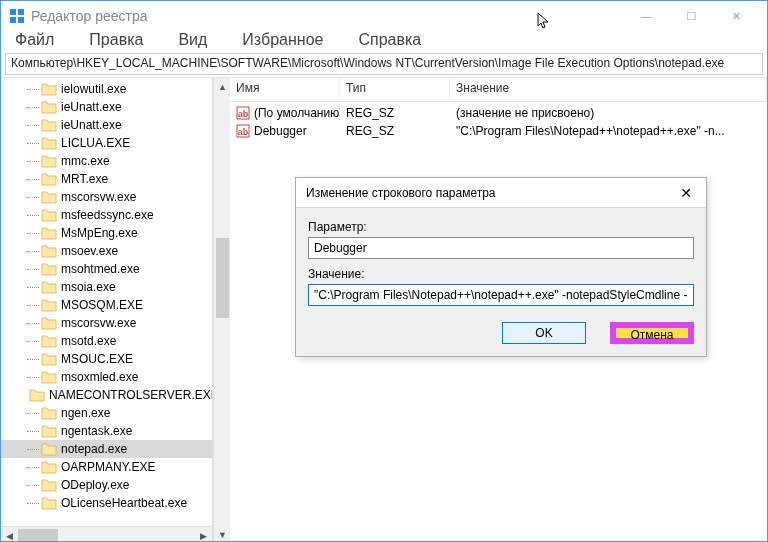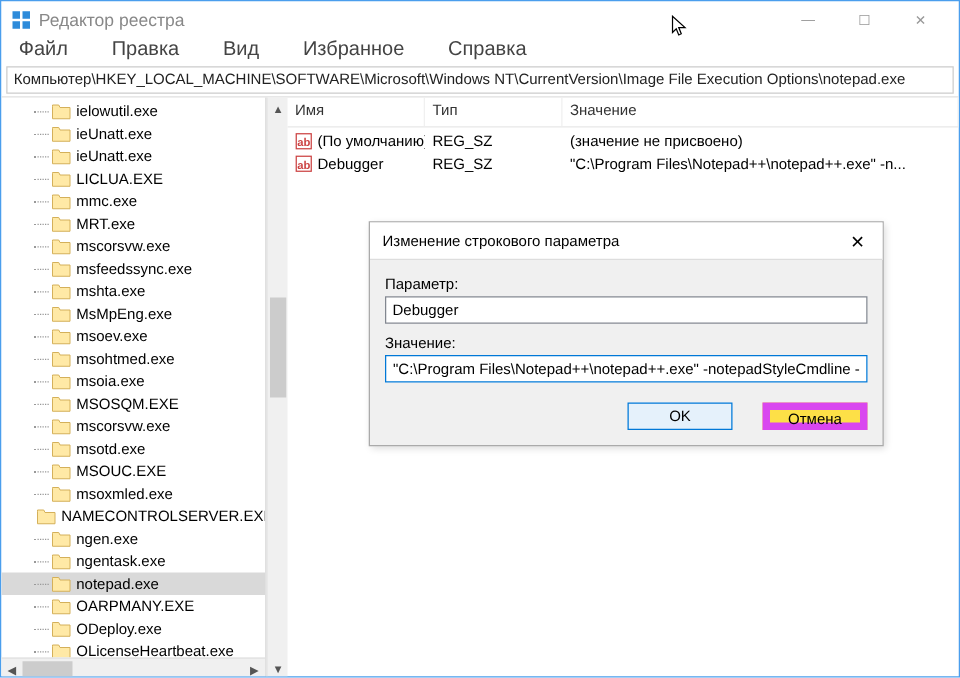--- a/index.html
+++ b/index.html
@@ -137,27 +137,20 @@
           <svg class="folder-icon" viewBox="0 0 16 14">
             <path d="M1 3 L1 13 L15 13 L15 4 L7 4 L6 2 L1 2 Z" fill="#ffe9a6" stroke="#d4b05a" stroke-width="0.8"></path>
           </svg>
           <span>msfeedssync.exe</span>
         </div>
         <div class="tree-item">
           <span class="dotted"></span>
           <svg class="folder-icon" viewBox="0 0 16 14">
             <path d="M1 3 L1 13 L15 13 L15 4 L7 4 L6 2 L1 2 Z" fill="#ffe9a6" stroke="#d4b05a" stroke-width="0.8"></path>
           </svg>
-          <span>mshta.exe</span>
-        </div>
-        <div class="tree-item">
-          <span class="dotted"></span>
-          <svg class="folder-icon" viewBox="0 0 16 14">
-            <path d="M1 3 L1 13 L15 13 L15 4 L7 4 L6 2 L1 2 Z" fill="#ffe9a6" stroke="#d4b05a" stroke-width="0.8"></path>
-          </svg>
           <span>MsMpEng.exe</span>
         </div>
         <div class="tree-item">
           <span class="dotted"></span>
           <svg class="folder-icon" viewBox="0 0 16 14">
             <path d="M1 3 L1 13 L15 13 L15 4 L7 4 L6 2 L1 2 Z" fill="#ffe9a6" stroke="#d4b05a" stroke-width="0.8"></path>
           </svg>
           <span>msoev.exe</span>
         </div>
         <div class="tree-item">

